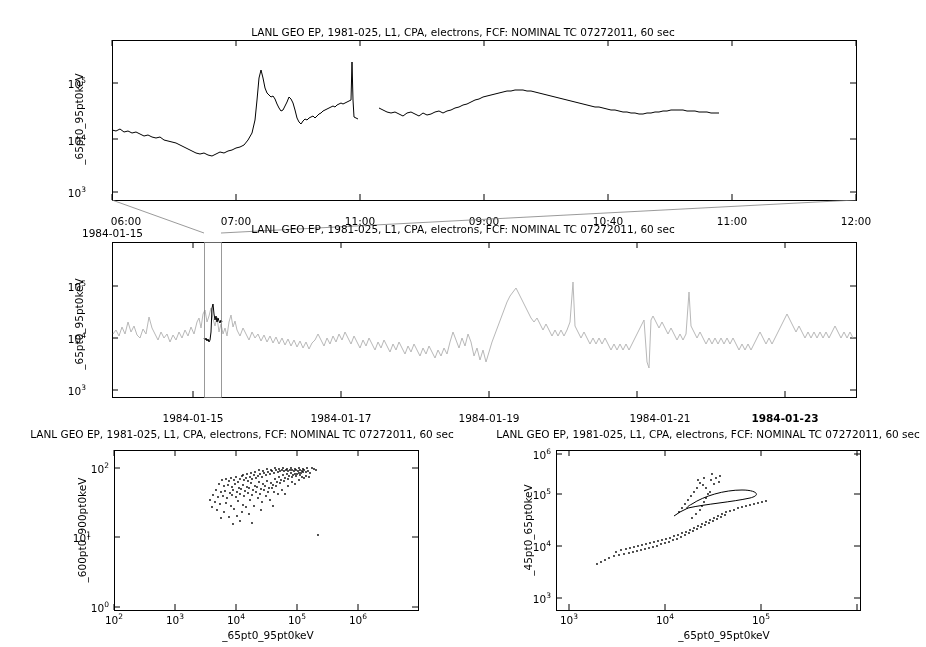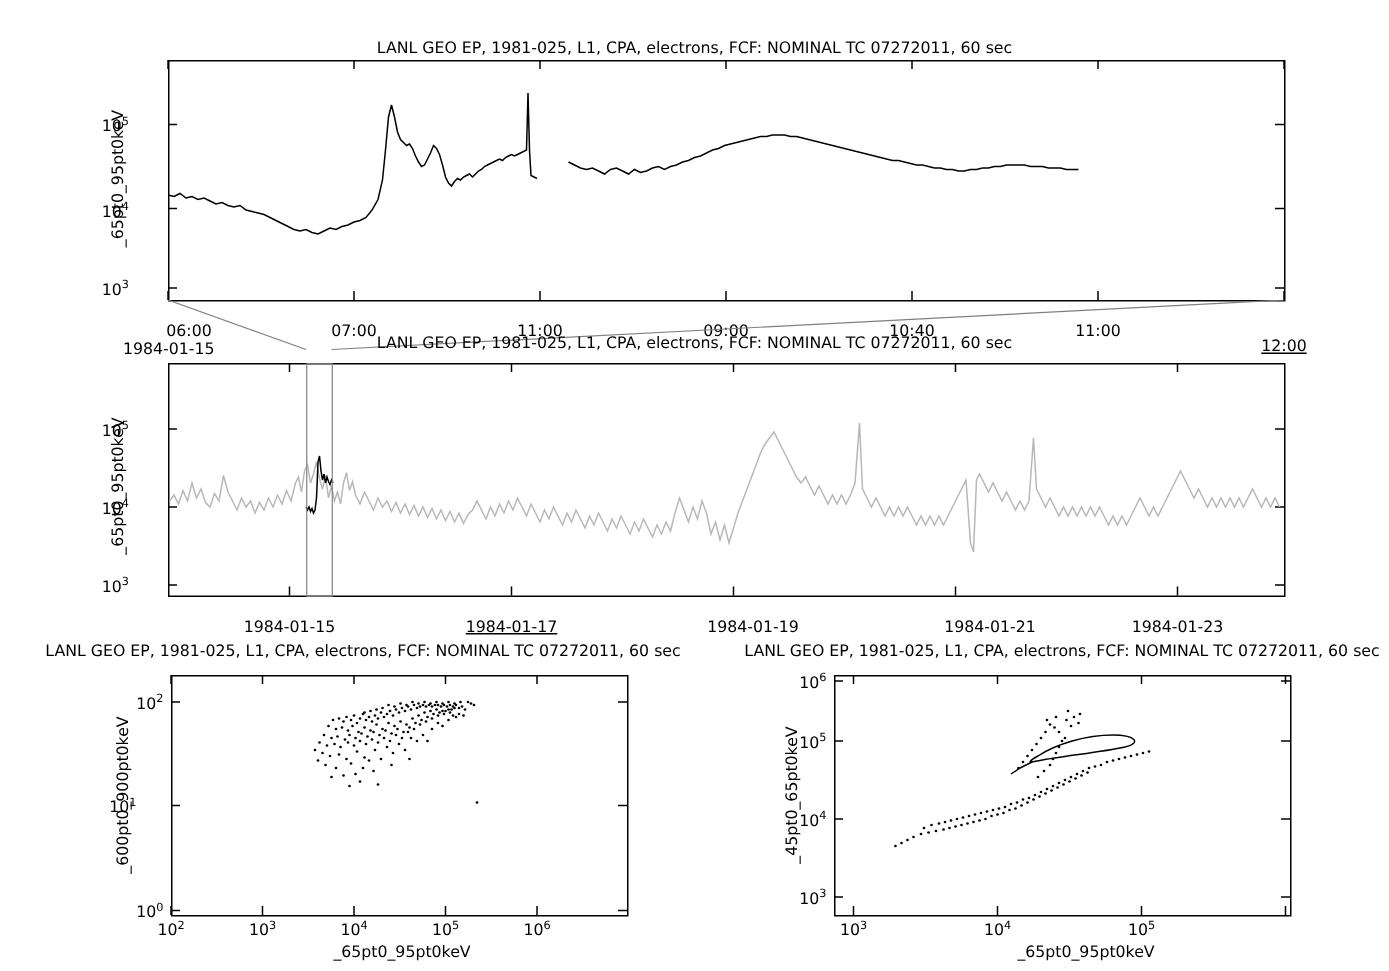--- a/index.html
+++ b/index.html
@@ -109,21 +109,21 @@
     <div class="tick-label yt" style="left:54px; top:185px; width:32px;">10<span class="sup">3</span></div>
     <div class="tick-label yt" style="left:54px; top:133px; width:32px;">10<span class="sup">4</span></div>
     <div class="tick-label yt" style="left:54px; top:76px; width:32px;">10<span class="sup">5</span></div>
 
     <div class="tick-label xt" style="left:96px; top:215px; width:60px;">06:00</div>
     <div class="tick-label xt" style="left:206px; top:215px; width:60px;">07:00</div>
     <div class="tick-label xt" style="left:330px; top:215px; width:60px;">11:00</div>
     <div class="tick-label xt" style="left:454px; top:215px; width:60px;">09:00</div>
     <div class="tick-label xt" style="left:578px; top:215px; width:60px;">10:40</div>
     <div class="tick-label xt" style="left:702px; top:215px; width:60px;">11:00</div>
-    <div class="tick-label xt" style="left:826px; top:225px; width:60px;text-decoration:underline;">12:00</div>
+    <div class="tick-label xt" style="left:826px; top:215px; width:60px;">12:00</div>
 
     <div class="axis-label-x" style="left:82px; top:227px; width:80px; text-align:left;">1984-01-15</div>
 
     <svg width="926" height="210" style="position:absolute; left:0; top:0;">
 
       <rect class="plotbox" x="112.5" y="40.5" width="744" height="160"></rect>
 
       <line class="tickmark" x1="112" y1="192" x2="118" y2="192"></line>
       <line class="tickmark" x1="112" y1="139" x2="118" y2="139"></line>
       <line class="tickmark" x1="112" y1="83" x2="118" y2="83"></line>
@@ -184,24 +184,24 @@
 
     <div class="panel-title" style="left:113px; top:1px; width:700px;">LANL GEO EP, 1981-025, L1, CPA, electrons, FCF: NOMINAL TC 07272011, 60 sec</div>
 
     <div class="axis-label-y" style="left:-1px; top:96px; width:160px;">_65pt0_95pt0keV</div>
 
     <div class="tick-label yt" style="left:54px; top:161px; width:32px;">10<span class="sup">3</span></div>
     <div class="tick-label yt" style="left:54px; top:109px; width:32px;">10<span class="sup">4</span></div>
     <div class="tick-label yt" style="left:54px; top:57px; width:32px;">10<span class="sup">5</span></div>
 
     <div class="tick-label xt" style="left:153px; top:190px; width:80px;">1984-01-15</div>
-    <div class="tick-label xt" style="left:301px; top:190px; width:80px;text-decoration:underline;">1984-01-17</div>
-    <div class="tick-label xt" style="left:462px; top:190px; width:80px;text-align:center;">1984-01-19</div>
+    <div class="tick-label xt" style="left:301px; top:190px; width:80px;">1984-01-17</div>
+    <div class="tick-label xt" style="left:449px; top:190px; width:80px;text-align:center;">1984-01-19</div>
     <div class="tick-label xt" style="left:620px; top:190px; width:80px;">1984-01-21</div>
-    <div class="tick-label xt" style="left:745px; top:190px; width:80px;">1984-01-23</div>
+    <div class="tick-label xt" style="left:745px; top:190px; width:80px;font-weight:bold;">1984-01-23</div>
 
     <svg width="926" height="190" style="position:absolute; left:0; top:0;">
 
       <rect class="plotbox" x="112.5" y="20.5" width="744" height="155"></rect>
 
       <line class="tickmark" x1="112" y1="168" x2="118" y2="168"></line>
       <line class="tickmark" x1="112" y1="116" x2="118" y2="116"></line>
       <line class="tickmark" x1="112" y1="64" x2="118" y2="64"></line>
       <line class="tickmark" x1="856" y1="168" x2="850" y2="168"></line>
       <line class="tickmark" x1="856" y1="116" x2="850" y2="116"></line>

